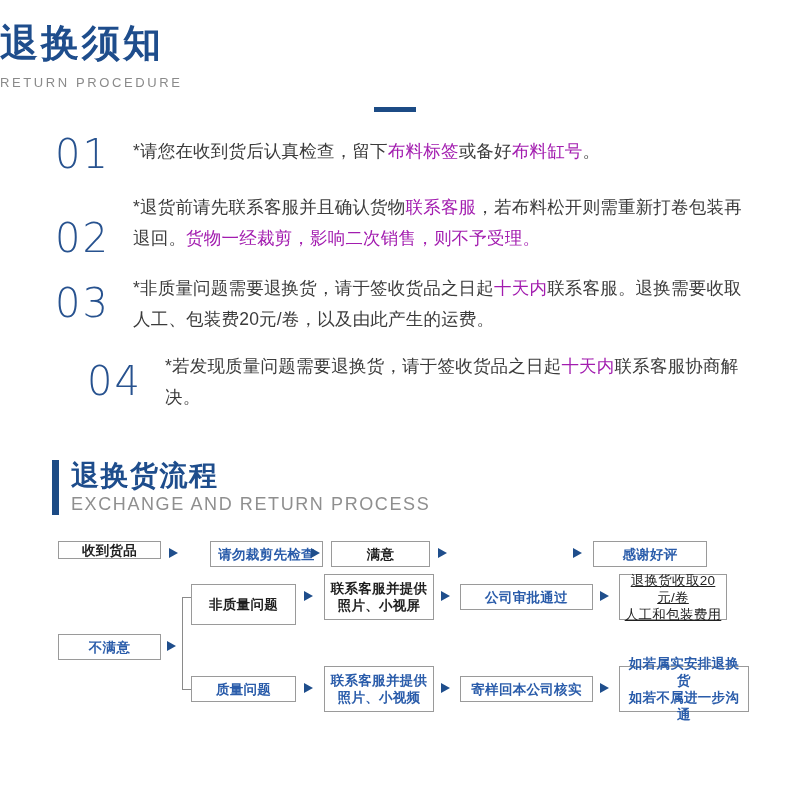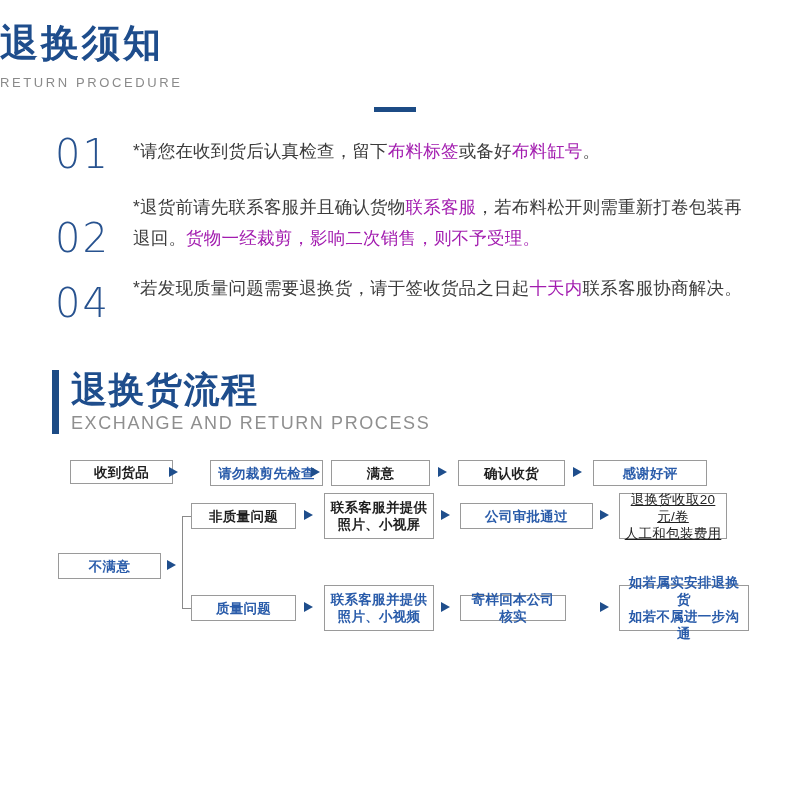--- a/index.html
+++ b/index.html
@@ -70,37 +70,37 @@
     color: #a21caf;
     font-weight: normal;
   }
   .note-row-1 { margin-bottom: 16px; }
   .note-row-1 .note-num { padding-top: 0px; }
   .note-row-2 { margin-bottom: 13px; }
   .note-row-2 .note-num { padding-top: 28px; }
   .note-row-3 { margin-bottom: 14px; }
   .note-row-3 .note-num { padding-top: 12px; }
   .note-row-4 { margin-bottom: 0px; }
-  .note-row-4 .note-num { padding-top: 12px; }
+  .note-row-4 .note-num { padding-top: 12px; margin-left: 32px; }
 
   
   .section2 {
     margin-top: 47px;
     padding-left: 52px;
     display: flex;
     align-items: stretch;
   }
   .section2-bar {
     width: 7px;
     background: #1c4b85;
     margin-right: 12px;
     flex: 0 0 7px;
   }
   .section2-title {
-    font-size: 36px;
+    font-size: 28px;
     font-weight: bold;
     color: #1e4d8c;
     letter-spacing: 1.5px;
     line-height: 1.12;
   }
   .section2-subtitle {
     font-size: 18px;
     color: #8f8f8f;
     letter-spacing: 1.6px;
     margin-top: 3px;
@@ -156,66 +156,69 @@
 
 <div class="notes">
   <div class="note-row note-row-1">
     <div class="note-num">01</div>
     <div class="note-body"><span>*请您在收到货后认真检查，留下</span><span class="hl">布料标签</span><span>或备好</span><span class="hl">布料缸号</span><span>。</span></div>
   </div>
   <div class="note-row note-row-2">
     <div class="note-num">02</div>
     <div class="note-body"><span>*退货前请先联系客服并且确认货物</span><span class="hl">联系客服</span><span>，若布料松开则需重新打卷包装再退回。</span><span class="hl">货物一经裁剪，影响二次销售，则不予受理。</span></div>
   </div>
+  <div class="note-row note-row-3">
+    <div class="note-num">03</div>
+    <div class="note-body"><span>*非质量问题需要退换货，请于签收货品之日起</span><span class="hl">十天内</span><span>联系客服。退换需要收取人工、包装费20元/卷，以及由此产生的运费。</span></div>
+  </div>
   <div class="note-row note-row-4">
     <div class="note-num">04</div>
     <div class="note-body"><span>*若发现质量问题需要退换货，请于签收货品之日起</span><span class="hl">十天内</span><span>联系客服协商解决。</span></div>
   </div>
 </div>
 
 <div class="section2">
   <div class="section2-bar"></div>
   <div>
     <div class="section2-title">退换货流程</div>
     <div class="section2-subtitle">EXCHANGE AND RETURN PROCESS</div>
   </div>
 </div>
 
 <div class="flow">
 
-  <div class="fbox" style="left:58px;  top:0px;  width:103px; height:24px;margin-left:12px;">收到货品</div>
+  <div class="fbox" style="left:58px;  top:0px;  width:103px; height:18px;">收到货品</div>
   <div class="arrow" style="left:169px; top:7px;"></div>
   <div class="fbox blue" style="left:190px; top:0px;  width:113px; height:26px;margin-left:20px;">请勿裁剪先检查</div>
   <div class="arrow" style="left:311px; top:7px;"></div>
   <div class="fbox" style="left:331px; top:0px;  width:99px;  height:26px;">满意</div>
   <div class="arrow" style="left:438px; top:7px;"></div>
-  <div class="fbox" style="left:458px; top:0px;  width:107px; height:26px;">确认收货</div>
   <div class="arrow" style="left:573px; top:7px;"></div>
   <div class="fbox blue" style="left:593px; top:0px;  width:114px; height:26px;">感谢好评</div>
 
   <div class="fbox blue" style="left:58px;  top:93px; width:103px; height:26px;">不满意</div>
   <div class="arrow" style="left:167px; top:100px;"></div>
 
   <div class="conn" style="left:182px; top:56px; width:1px; height:92px;"></div>
   <div class="conn" style="left:182px; top:56px; width:10px; height:1px;"></div>
   <div class="conn" style="left:182px; top:148px; width:10px; height:1px;"></div>
 
-  <div class="fbox" style="left:191px; top:43px; width:105px; height:26px;">非质量问题</div>
+  <div class="fbox" style="left:191px; top:43px; width:105px; height:41px;">非质量问题</div>
   <div class="arrow" style="left:304px; top:50px;"></div>
   <div class="fbox" style="left:324px; top:33px; width:110px; height:46px; white-space:pre-line;">联系客服并提供
 照片、小视屏</div>
   <div class="arrow" style="left:441px; top:50px;"></div>
   <div class="fbox blue" style="left:460px; top:43px; width:133px; height:26px;">公司审批通过</div>
   <div class="arrow" style="left:600px; top:50px;"></div>
   <div class="fbox plain" style="left:619px; top:33px; width:108px; height:46px; white-space:pre-line;text-decoration:underline;">退换货收取20元/卷
 人工和包装费用</div>
 
   <div class="fbox blue" style="left:191px; top:135px; width:105px; height:26px;">质量问题</div>
   <div class="arrow" style="left:304px; top:142px;"></div>
   <div class="fbox blue" style="left:324px; top:125px; width:110px; height:46px; white-space:pre-line;">联系客服并提供
 照片、小视频</div>
   <div class="arrow" style="left:441px; top:142px;"></div>
-  <div class="fbox blue" style="left:460px; top:135px; width:106px; height:26px;">寄样回本公司核实</div>
+  <div class="fbox blue" style="left:460px; top:135px; width:133px; height:26px;">寄样回本公司核实</div>
   <div class="arrow" style="left:600px; top:142px;"></div>
   <div class="fbox blue" style="left:619px; top:125px; width:130px; height:46px; white-space:pre-line;">如若属实安排退换货
 如若不属进一步沟通</div>
 
 </div>
 
 </body></html>

